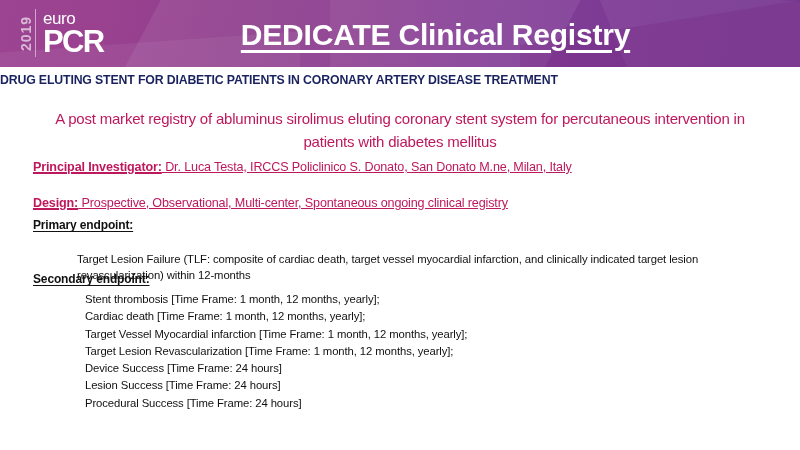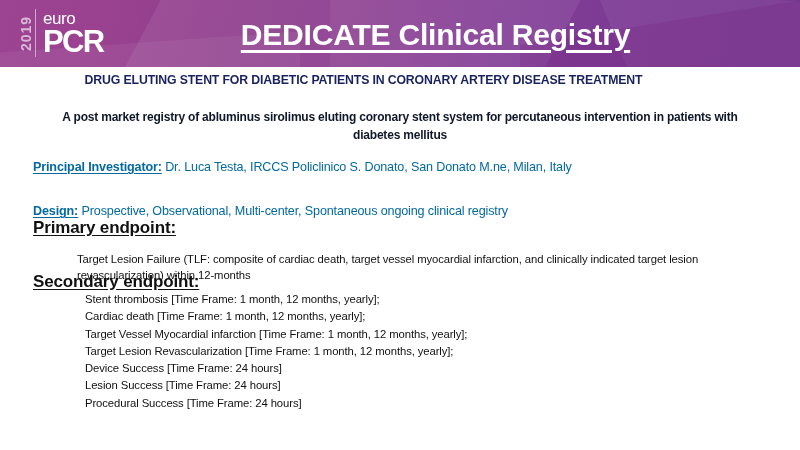--- a/index.html
+++ b/index.html
@@ -82,49 +82,49 @@
     letter-spacing:-0.2px;
     text-decoration:underline;
     text-underline-offset:5px;
     text-decoration-thickness:2.5px;
     padding-left:71px;
   }
 
   
   #subtitle {
     position:absolute; left:0; top:73px; width:727px;
-    text-align:center;
+    text-align:left;
     font-size:12.3px; font-weight:700;
     color:#19225e;
     letter-spacing:-0.15px;
   }
 
   
   #lead {
     position:absolute; left:40px; top:108px; width:720px;
     text-align:center;
-    font-size:12px; font-weight:700; color:#0f172a;
+    font-size:15px; font-weight:400; color:#be185d;
     line-height:1.52;
     letter-spacing:-0.2px;
   }
 
   
   .meta-line {
     position:absolute; left:33px; width:740px;
-    font-size:12.6px; color:#0369a1; letter-spacing:-0.15px;
+    font-size:12.6px; color:#be185d; letter-spacing:-0.15px;text-decoration:underline;
   }
   .meta-label { font-weight:700; text-decoration:underline; text-underline-offset:2px; }
   .meta-value { font-weight:400; }
 
   #pi-line { top:160px; }
-  #design-line { top:204px; }
+  #design-line { top:196px; }
 
   .section-head {
     position:absolute; left:33px;
-    font-size:17px; font-weight:700; color:#111111;
+    font-size:12px; font-weight:700; color:#111111;
     text-decoration:underline; text-underline-offset:2px;
     letter-spacing:-0.15px;
   }
   #primary-head { top:218px; }
   #secondary-head { top:272px; }
 
   #primary-body {
     position:absolute; left:77px; top:251px; width:700px;
     font-size:11.3px; color:#111111; line-height:1.42;
     letter-spacing:-0.1px;

